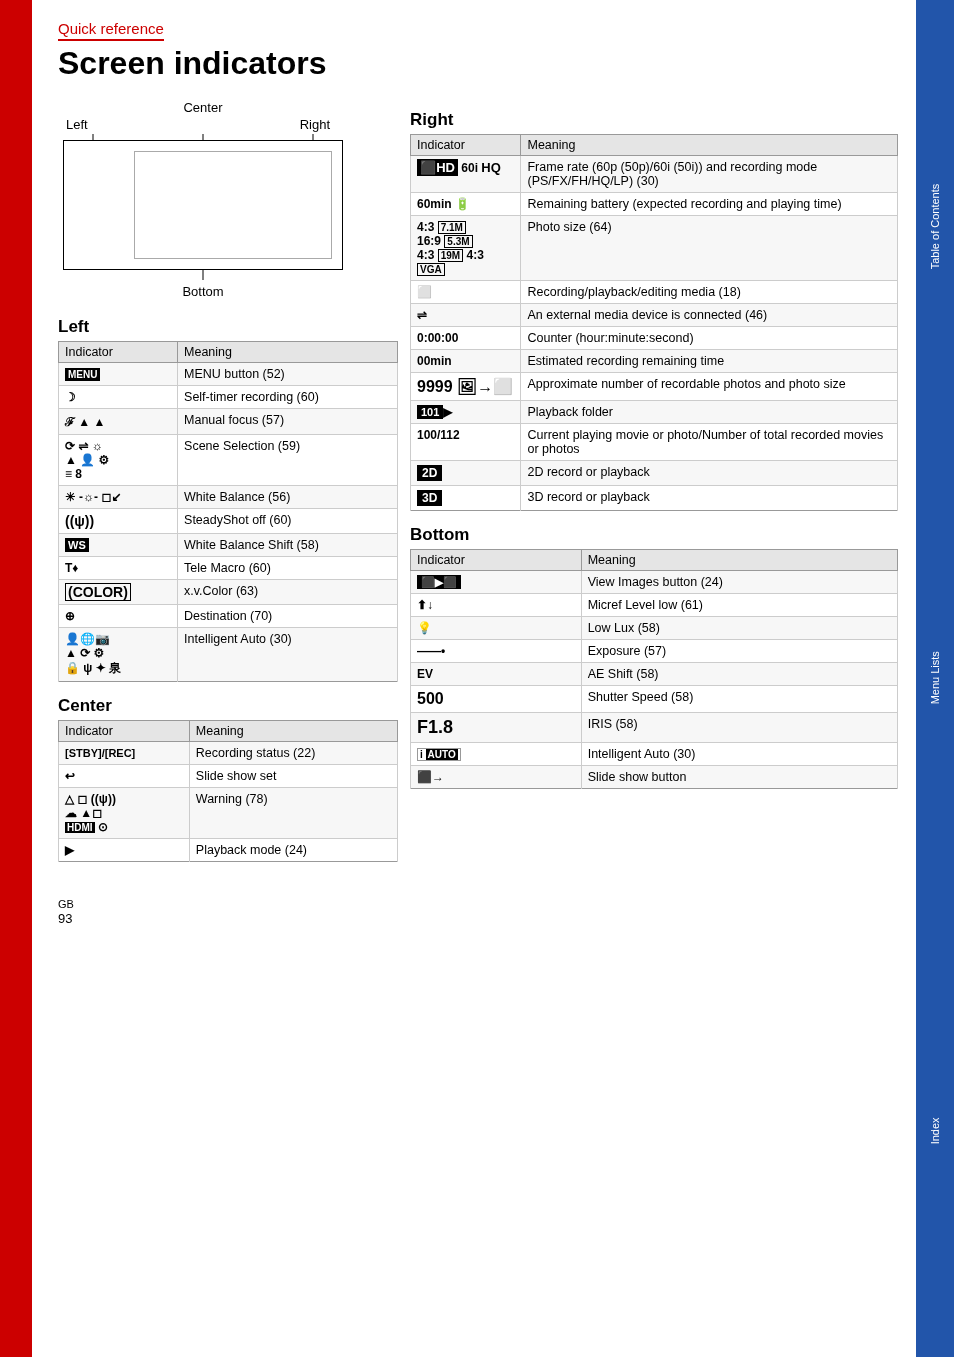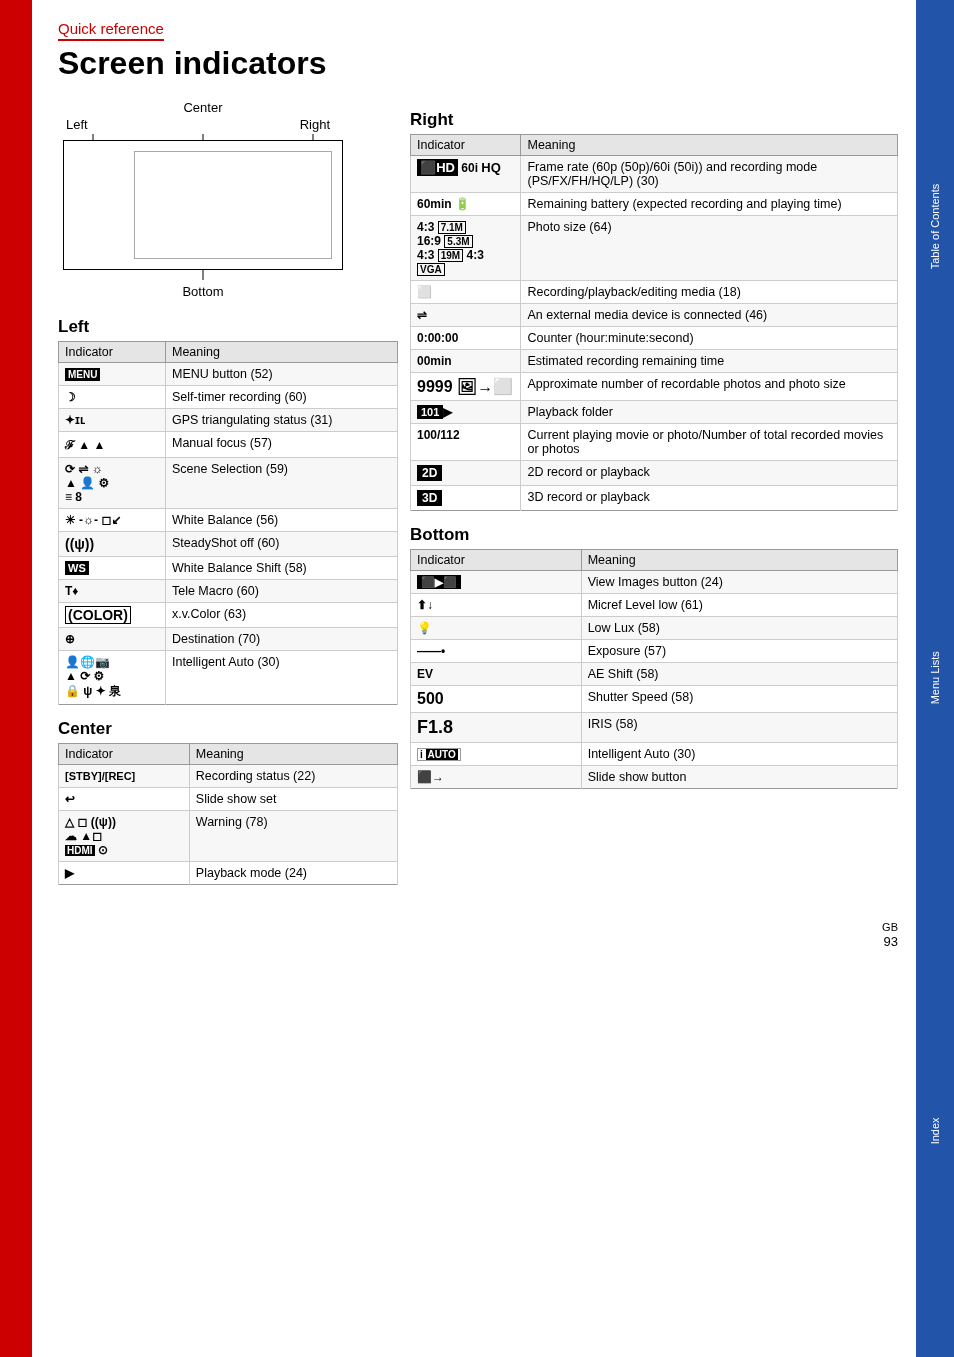--- a/index.html
+++ b/index.html
@@ -179,21 +179,21 @@
       font-size: 14px;
       border: 1px solid #000;
       padding: 0 2px;
     }
     .ind-stby {
       font-size: 11px;
     }
 
     
     .page-number {
-      text-align: right;
+      text-align: left;
       margin-top: 20px;
       font-size: 13px;
     }
   </style>
 </head>
 <body>
 
 <div class="top-bar"></div>
 
 <div class="right-sidebar">
@@ -248,24 +248,20 @@
         <tbody id="left-tbody">
             <tr>
               <td class="indicator-cell" style="white-space: pre; font-size: 12px;"><span class="ind-menu">MENU</span></td>
               <td>MENU button (52)</td>
             </tr>
             <tr>
               <td class="indicator-cell" style="white-space: pre; font-size: 12px;">☽</td>
               <td>Self-timer recording (60)</td>
             </tr>
             <tr>
-              <td class="indicator-cell" style="white-space: pre; font-size: 12px;">✦ɪʟ</td>
-              <td>GPS triangulating status (31)</td>
-            </tr>
-            <tr>
               <td class="indicator-cell" style="white-space: pre; font-size: 12px;">ℱ ▲ ▲</td>
               <td>Manual focus (57)</td>
             </tr>
             <tr>
               <td class="indicator-cell" style="white-space: pre; font-size: 12px;">⟳ ⇌ ☼
 ▲ 👤 ⚙
 ≡ 8</td>
               <td>Scene Selection (59)</td>
             </tr>
             <tr>

